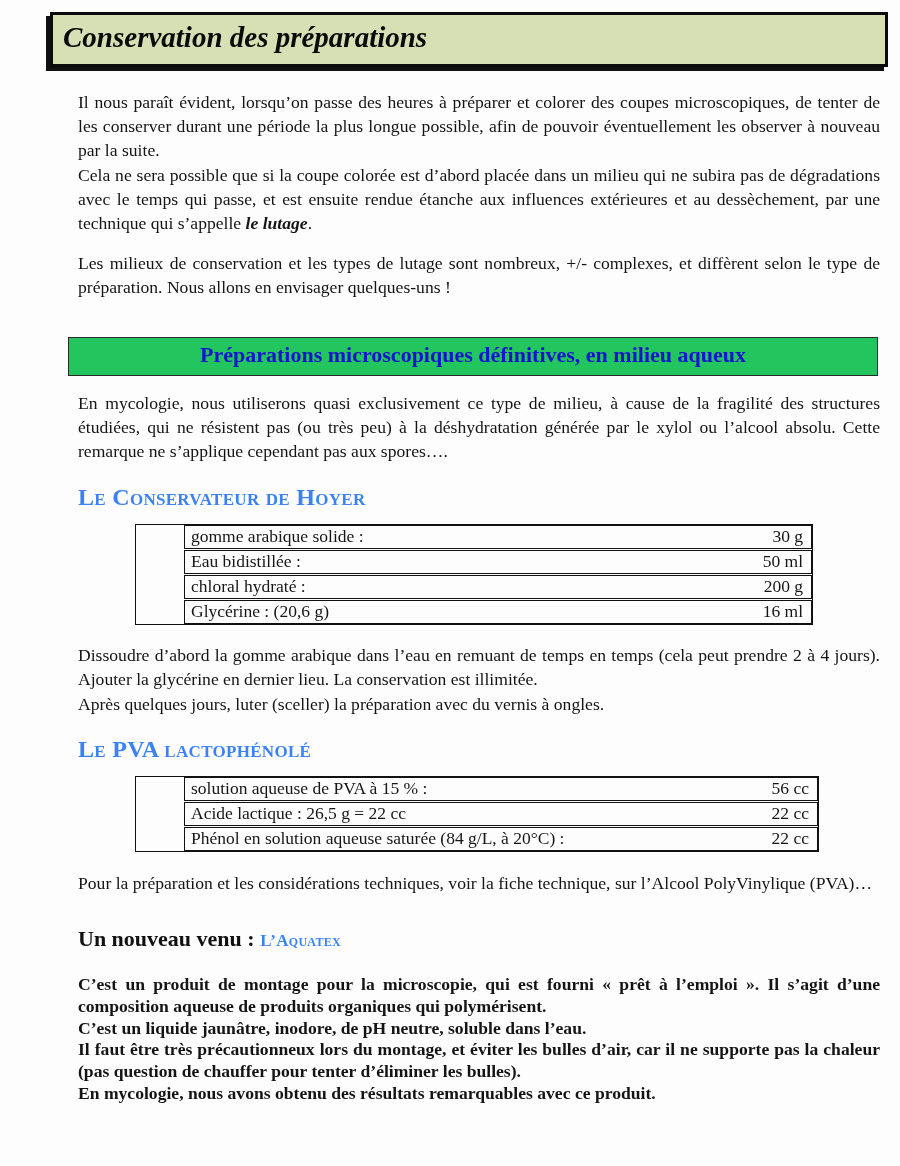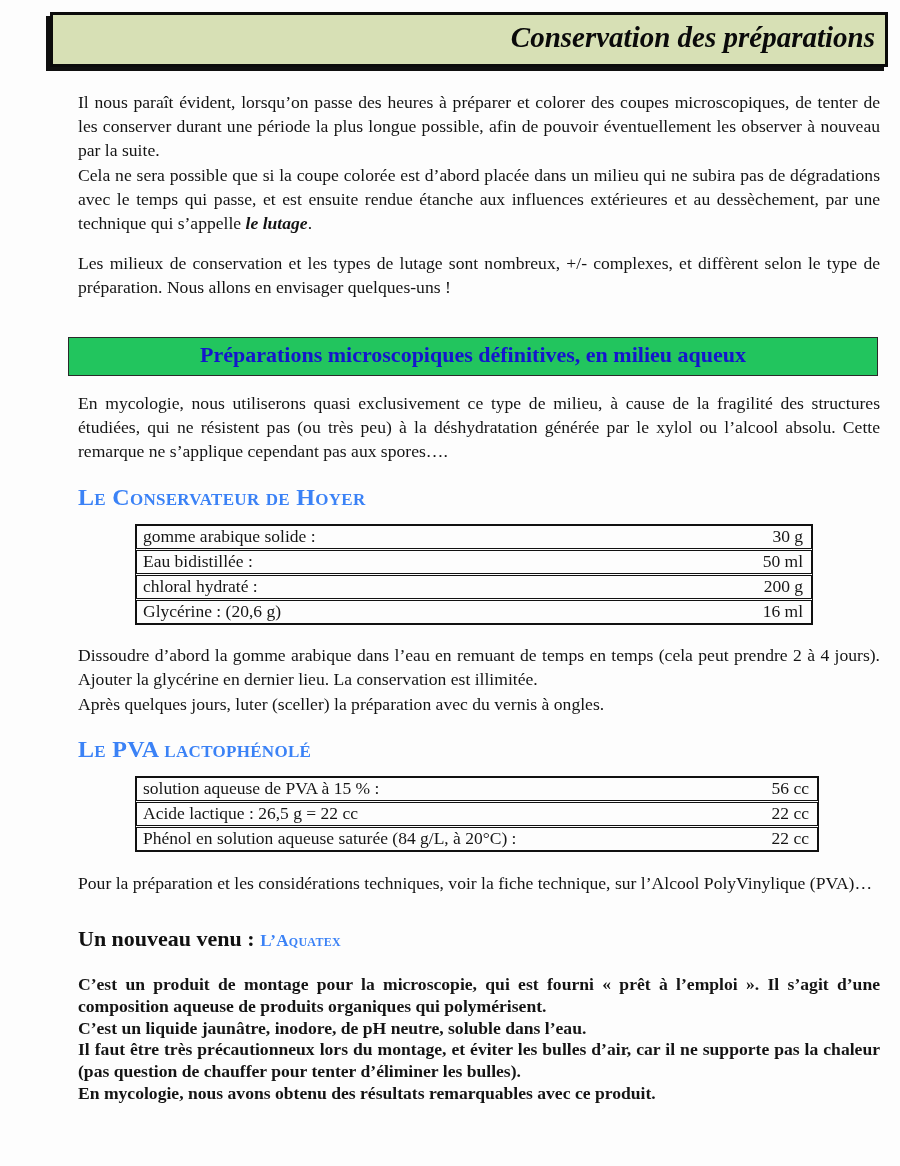--- a/index.html
+++ b/index.html
@@ -10,21 +10,21 @@
     color:#161616;
     position:relative;
   }
   
   .title-box {
     margin:12px 0 0 50px;
     width:838px; box-sizing:border-box;
     background:#d7e0b5;
     border:3px solid #0b0b0b;
     box-shadow:-4px 4px 0 0 #101010;
-    text-align:right;
+    text-align:left;
     padding:4px 10px 8px 10px;
   }
   .title-line {
     font-size:29px; font-weight:bold; font-style:italic;
     line-height:37px; color:#0a0a0a;
   }
   
   .col { margin:0 20px 0 78px; }
   .body-text {
     font-size:17.6px; line-height:24.2px;
@@ -59,21 +59,21 @@
     margin-top:13px; margin-left:57px;
     border:1px solid #111;
     box-sizing:border-box;
   }
   .tbl-hoyer { width:678px; }
   .tbl-pva  { width:684px; }
   .trow {
     display:flex; justify-content:space-between; align-items:baseline;
     border:1px solid #111;
     padding:1px 8px 2px 6px;
-    font-size:17.5px; line-height:19px;
+    font-size:17.5px; line-height:19px;margin-left:48px;
   }
   .trow + .trow { margin-top:1px; }
   .tlabel { text-align:left; }
   .tvalue { text-align:right; white-space:nowrap; }
   
   .note-block { margin-top:18px; }
   .mt-pva-note { margin-top:19px; }
   
   .aquatex-heading { margin-top:30px; line-height:28px; }
   .aquatex-label { font-size:22px; font-weight:bold; color:#111; }

